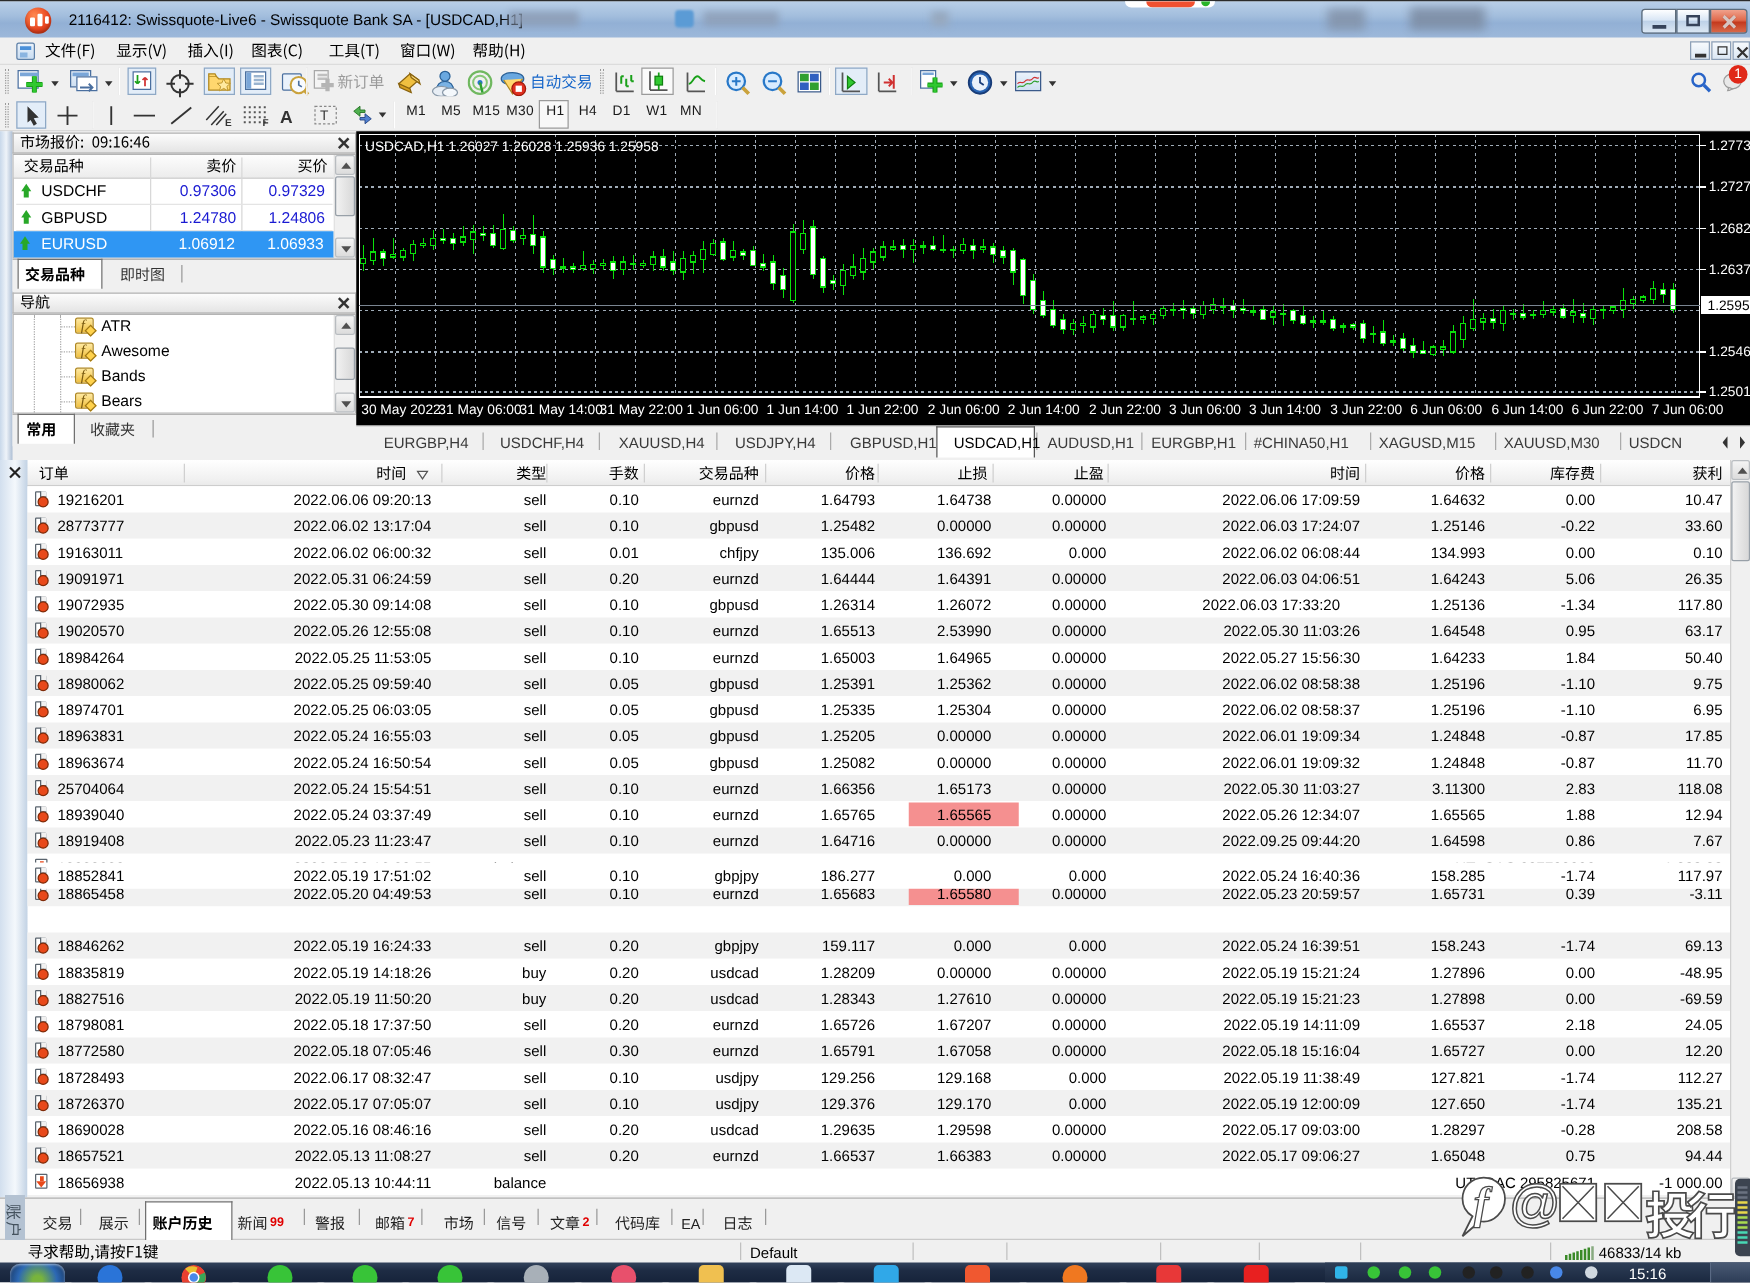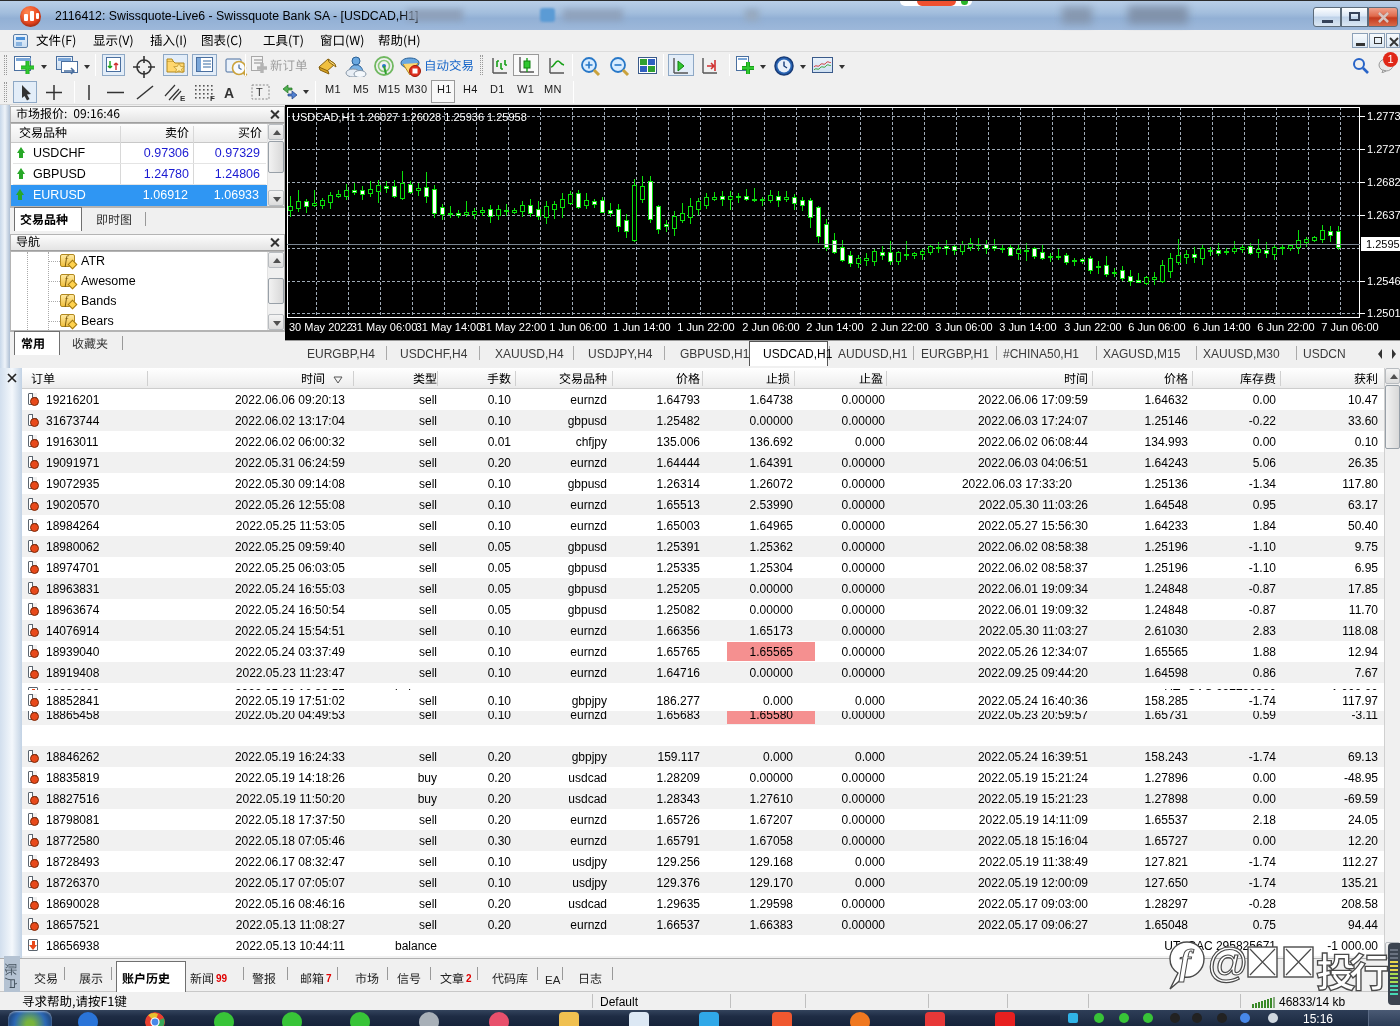--- a/index.html
+++ b/index.html
@@ -646,21 +646,21 @@
     <span class="c r" style="right:499px">0.00000</span>
     <span class="c r" style="right:296px">2022.06.06 17:09:59</span>
     <span class="c r" style="right:196px">1.64632</span>
     <span class="c r" style="right:108px">0.00</span>
     <span class="c r" style="right:6px">10.47</span>
   </div>
 <div class="row alt" style="top:410px">
     <span class="c" style="left:6px">
       <span class="doc-ic"></span>
     </span>
-    <span class="c" style="left:24px">31673744</span>
+    <span class="c" style="left:24px">28773777</span>
     <span class="c r" style="right:1039px">2022.06.02 13:17:04</span>
     <span class="c r" style="right:947px">sell</span>
     <span class="c r" style="right:873px">0.10</span>
     <span class="c r" style="right:777px">gbpusd</span>
     <span class="c r" style="right:684px">1.25482</span>
     <span class="c r" style="right:591px">0.00000</span>
     <span class="c r" style="right:499px">0.00000</span>
     <span class="c r" style="right:296px">2022.06.03 17:24:07</span>
     <span class="c r" style="right:196px">1.25146</span>
     <span class="c r" style="right:108px">-0.22</span>
@@ -816,30 +816,30 @@
     <span class="c r" style="right:499px">0.00000</span>
     <span class="c r" style="right:296px">2022.06.01 19:09:32</span>
     <span class="c r" style="right:196px">1.24848</span>
     <span class="c r" style="right:108px">-0.87</span>
     <span class="c r" style="right:6px">11.70</span>
   </div>
 <div class="row alt" style="top:620px">
     <span class="c" style="left:6px">
       <span class="doc-ic"></span>
     </span>
-    <span class="c" style="left:24px">14076914</span>
+    <span class="c" style="left:24px">25704064</span>
     <span class="c r" style="right:1039px">2022.05.24 15:54:51</span>
     <span class="c r" style="right:947px">sell</span>
     <span class="c r" style="right:873px">0.10</span>
     <span class="c r" style="right:777px">eurnzd</span>
     <span class="c r" style="right:684px">1.66356</span>
     <span class="c r" style="right:591px">1.65173</span>
     <span class="c r" style="right:499px">0.00000</span>
     <span class="c r" style="right:296px">2022.05.30 11:03:27</span>
-    <span class="c r" style="right:196px">2.61030</span>
+    <span class="c r" style="right:196px">3.11300</span>
     <span class="c r" style="right:108px">2.83</span>
     <span class="c r" style="right:6px">118.08</span>
   </div>
 <div class="row" style="top:641px">
     <span class="c" style="left:6px">
       <span class="doc-ic"></span>
     </span>
     <span class="c" style="left:24px">18939040</span>
     <span class="c r" style="right:1039px">2022.05.24 03:37:49</span>
     <span class="c r" style="right:947px">sell</span>
@@ -889,21 +889,21 @@
     <span class="c r" style="right:1039px">2022.05.20 04:49:53</span>
     <span class="c r" style="right:947px">sell</span>
     <span class="hl" style="left:705px;width:88px"></span>
     <span class="c r" style="right:873px">0.10</span>
     <span class="c r" style="right:777px">eurnzd</span>
     <span class="c r" style="right:684px">1.65683</span>
     <span class="c r" style="right:591px">1.65580</span>
     <span class="c r" style="right:499px">0.00000</span>
     <span class="c r" style="right:296px">2022.05.23 20:59:57</span>
     <span class="c r" style="right:196px">1.65731</span>
-    <span class="c r" style="right:108px">0.59</span>
+    <span class="c r" style="right:108px">0.39</span>
     <span class="c r" style="right:6px">-3.11</span>
   </div>
 <div class="row" style="top:690px">
     <span class="c" style="left:6px">
       <span class="doc-ic"></span>
     </span>
     <span class="c" style="left:24px">18852841</span>
     <span class="c r" style="right:1039px">2022.05.19 17:51:02</span>
     <span class="c r" style="right:947px">sell</span>
     <span class="c r" style="right:873px">0.10</span>

